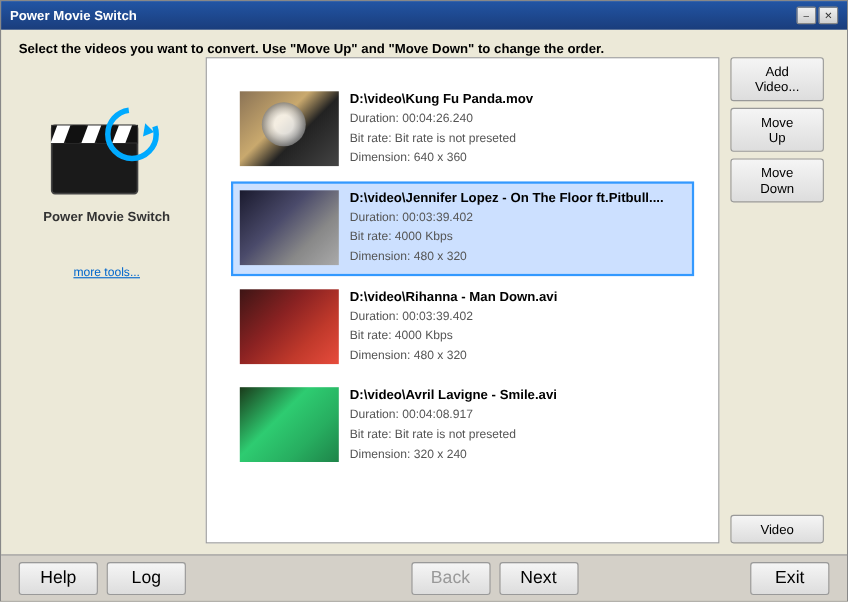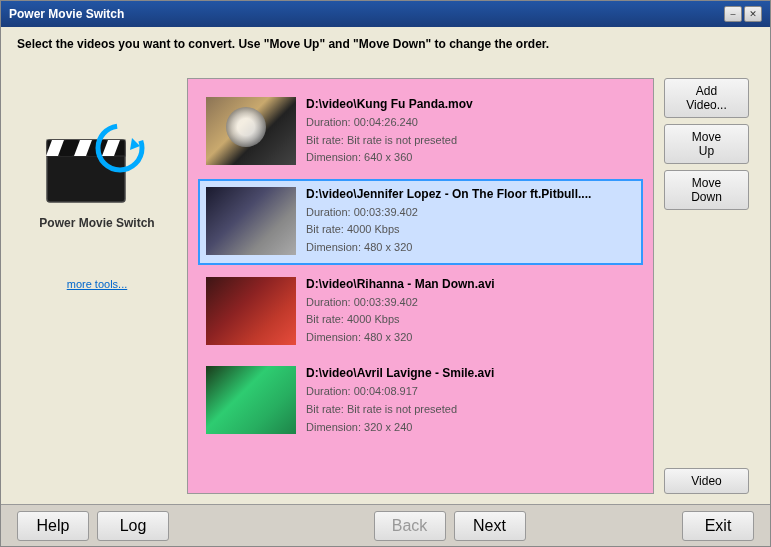--- a/index.html
+++ b/index.html
@@ -52,21 +52,21 @@
     }
     .content-area {
       flex: 1;
       display: flex;
       flex-direction: column;
       padding: 10px 16px 10px 16px;
     }
     .instruction {
       font-size: 12px;
       font-weight: bold;
-      margin-bottom: 27px;
+      margin-bottom: 1px;
       color: #000;
     }
     .main-panel {
       display: flex;
       flex: 1;
       gap: 10px;
     }
     .left-panel {
       width: 160px;
       display: flex;
@@ -91,28 +91,28 @@
       font-size: 12px;
       font-weight: bold;
       color: #333;
       text-align: center;
     }
     .more-tools {
       color: #0066cc;
       text-decoration: underline;
       cursor: pointer;
       font-size: 11px;
-      margin-top: 40px;
+      margin-top: 30px;
     }
     .center-panel {
       flex: 1;
-      background: #f9a8d4;
+      background: #ffffff;
       border: 1px solid #999;
       overflow-y: auto;
-      padding: 10px;
+      padding: 22px;
     }
     .video-item {
       display: flex;
       align-items: flex-start;
       padding: 6px;
       margin-bottom: 4px;
       cursor: pointer;
       border: 2px solid transparent;
     }
     .video-item.selected {

